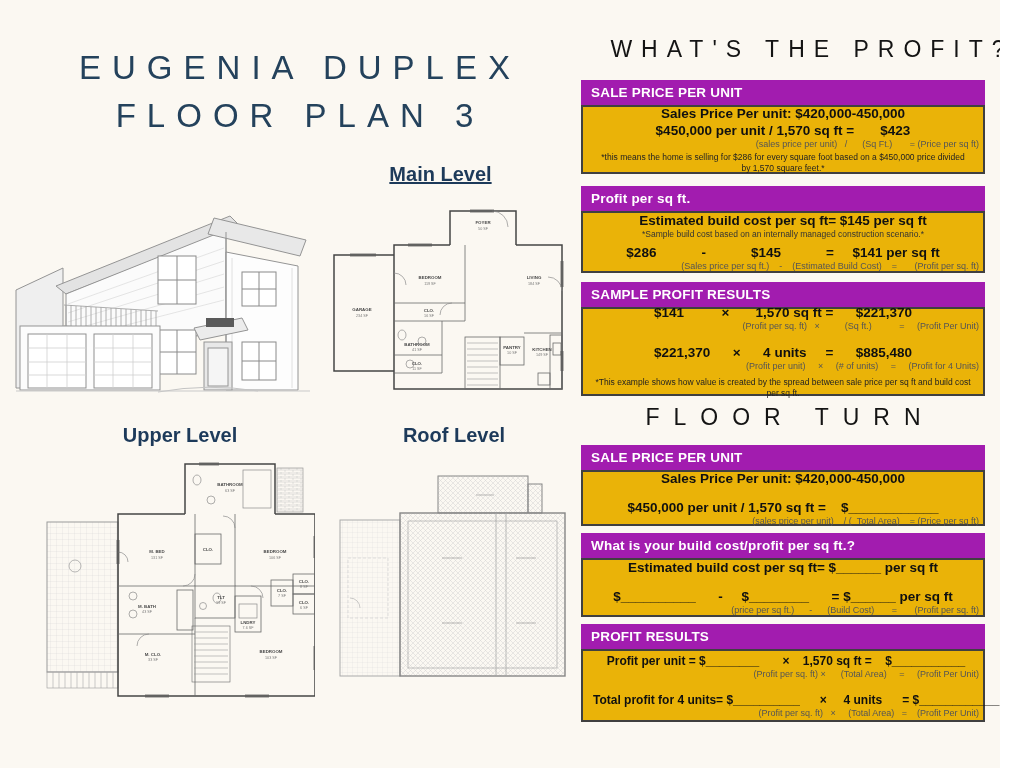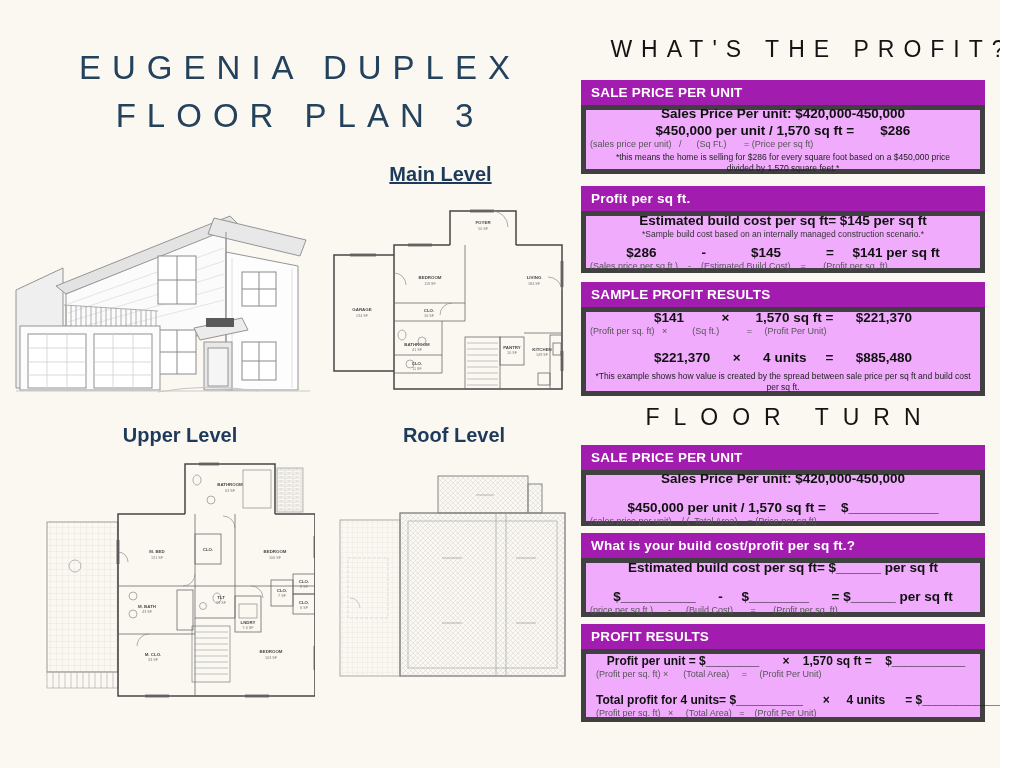--- a/index.html
+++ b/index.html
@@ -14,28 +14,28 @@
 
   
   .big-title{width:424px;text-align:center;color:#141414;font-weight:500;}
   #whats-title{left:600px;top:36px;font-size:23px;letter-spacing:9px;}
   #yourturn-title{left:578px;top:404px;font-size:23px;letter-spacing:14px;}
 
   
   .pbox{left:581px;width:404px;}
   .pbox .hd{background:#a21caf;color:#ffffff;font-weight:700;font-size:13.5px;
             padding:5px 10px 5px 10px;letter-spacing:.2px;}
-  .pbox .bd{background:#f0abfc;border:5px solid #404040;box-sizing:border-box;
+  .pbox .bd{background:#eab308;border:2px solid #404040;box-sizing:border-box;
             display:flex;flex-direction:column;justify-content:center;
             padding:2px 4px;}
   .b-line{font-weight:700;font-size:13.5px;text-align:center;color:#101010;}
   .b-note{font-size:8.5px;color:#333;text-align:center;margin-top:1px;}
   .eq-main{font-weight:700;font-size:13.5px;white-space:pre;text-align:center;color:#101010;}
   .eq-main.sm{font-size:12px;}
-  .eq-sub{font-size:9px;color:#555;white-space:pre;text-align:left;margin-top:1px;}
+  .eq-sub{font-size:9px;color:#555;white-space:pre;text-align:right;margin-top:1px;}
   .foot{font-size:8.5px;color:#222;text-align:center;line-height:1.25;margin-top:4px;
         padding:0 14px;}
 
   .mt2{margin-top:2px;}.mt6{margin-top:6px;}.mt8{margin-top:14px;}
 
   
   .room-name{font-family:"Liberation Sans",sans-serif;font-size:4.4px;font-weight:700;fill:#4a4a4a;}
   .room-sf{font-family:"Liberation Sans",sans-serif;font-size:3.7px;fill:#7a7a7a;}
 </style>
 </head>
@@ -363,21 +363,21 @@
       <line x1="138" y1="37" x2="156" y2="37"></line>
     </g>
   </svg>
 
   <div class="abs big-title" id="whats-title">WHAT'S THE PROFIT?</div>
 
   <div class="abs pbox" style="top:80px;">
     <div class="hd">SALE PRICE PER UNIT</div>
     <div class="bd" style="height:69px;">
       <div class="b-line">Sales Price Per unit: $420,000-450,000</div>
-      <div class="eq-main mt2">$450,000 per unit / 1,570 sq ft =       $286</div>
+      <div class="eq-main mt2">$450,000 per unit / 1,570 sq ft =       $423</div>
       <div class="eq-sub">(sales price per unit)   /      (Sq Ft.)       = (Price per sq ft)</div>
       <div class="foot" style="margin-top:3px;">*this means the home is selling for $286 for every square foot based on a $450,000 price divided by 1,570 square feet.*</div>
     </div>
   </div>
 
   <div class="abs pbox" style="top:186px;">
     <div class="hd">Profit per sq ft.</div>
     <div class="bd" style="height:62px;">
       <div class="b-line">Estimated build cost per sq ft= $145 per sq ft</div>
       <div class="b-note">*Sample build cost based on an internally managed construction scenario.*</div>
@@ -385,20 +385,21 @@
       <div class="eq-sub">(Sales price per sq ft.)    -    (Estimated Build Cost)    =       (Profit per sq. ft)</div>
     </div>
   </div>
 
   <div class="abs pbox" style="top:282px;">
     <div class="hd">SAMPLE PROFIT RESULTS</div>
     <div class="bd" style="height:89px;">
       <div class="eq-main">$141          ×       1,570 sq ft =      $221,370</div>
       <div class="eq-sub">(Profit per sq. ft)   ×          (Sq ft.)           =     (Profit Per Unit)</div>
       <div class="eq-main mt8">$221,370      ×      4 units     =      $885,480</div>
+      <div class="eq-sub">(Profit per unit)     ×     (# of units)     =     (Profit for 4 Units)</div>
       <div class="foot" style="margin-top:6px;padding:0 2px;">*This example shows how value is created by the spread between sale price per sq ft and build cost per sq ft.</div>
     </div>
   </div>
 
   <div class="abs big-title" id="yourturn-title">FLOOR TURN</div>
 
   <div class="abs pbox" style="top:445px;">
     <div class="hd">SALE PRICE PER UNIT</div>
     <div class="bd" style="height:56px;">
       <div class="b-line">Sales Price Per unit: $420,000-450,000</div>

